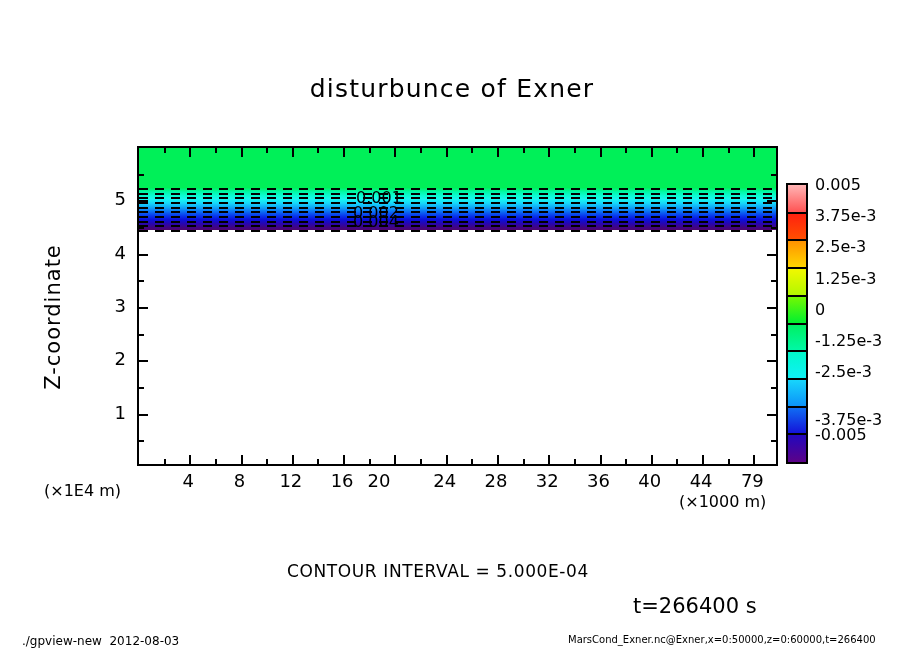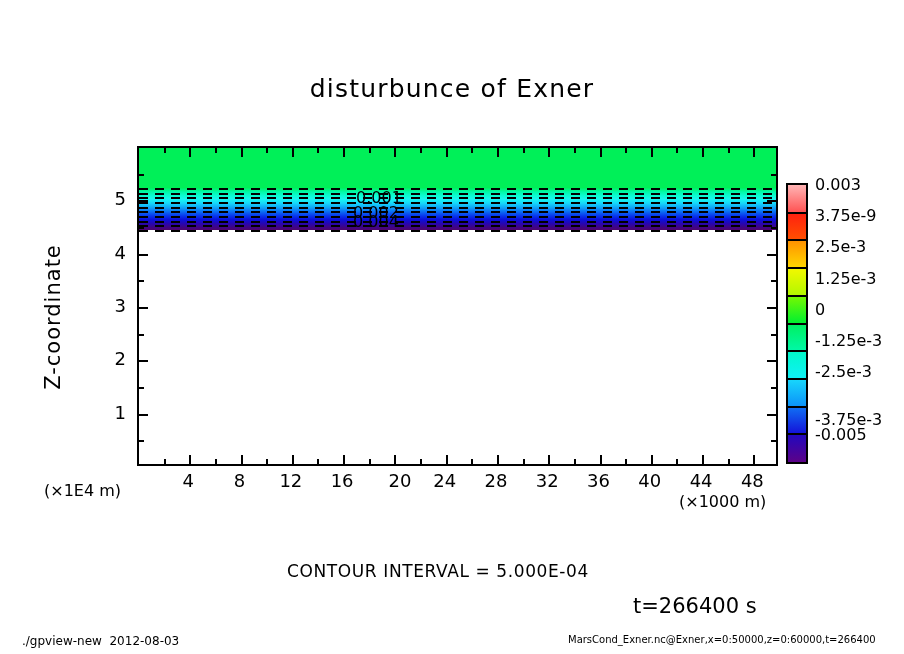--- a/index.html
+++ b/index.html
@@ -325,28 +325,28 @@
 
   <div class="contour-label" style="left:356px; top:188px;">0.001</div>
   <div class="contour-label" style="left:353px; top:203px;">0.002</div>
   <div class="contour-label" style="left:353px; top:212px;">0.004</div>
 
   <div id="xtick-labels">
       <div class="xtick-label" style="left: 188.28px;">4</div>
       <div class="xtick-label" style="left: 239.56px;">8</div>
       <div class="xtick-label" style="left: 290.84px;">12</div>
       <div class="xtick-label" style="left: 342.12px;">16</div>
-      <div class="xtick-label" style="left: 400px;">20</div>
+      <div class="xtick-label" style="left: 379px;">20</div>
       <div class="xtick-label" style="left: 444.68px;">24</div>
       <div class="xtick-label" style="left: 495.96px;">28</div>
       <div class="xtick-label" style="left: 547.24px;">32</div>
       <div class="xtick-label" style="left: 598.52px;">36</div>
       <div class="xtick-label" style="left: 649.8px;">40</div>
       <div class="xtick-label" style="left: 701.08px;">44</div>
-      <div class="xtick-label" style="left: 752.36px;">48</div>
+      <div class="xtick-label" style="left: 752.36px;">79</div>
     </div>
   <div id="ytick-labels">
       <div class="ytick-label" style="top: 401.667px;">1</div>
       <div class="ytick-label" style="top: 348.333px;">2</div>
       <div class="ytick-label" style="top: 295px;">3</div>
       <div class="ytick-label" style="top: 241.667px;">4</div>
       <div class="ytick-label" style="top: 188.333px;">5</div>
     </div>
 
   <div id="y-axis-title">Z-coordinate</div>
@@ -368,22 +368,22 @@
       <div class="cbar-band" style="top: 60%; background: linear-gradient(rgb(0, 248, 200), rgb(16, 240, 248));"></div>
       <div class="cbar-sep" style="top: calc(60% - 1px);"></div>
       <div class="cbar-band" style="top: 70%; background: linear-gradient(rgb(24, 216, 252), rgb(12, 144, 248));"></div>
       <div class="cbar-sep" style="top: calc(70% - 1px);"></div>
       <div class="cbar-band" style="top: 80%; background: linear-gradient(rgb(16, 112, 244), rgb(20, 16, 216));"></div>
       <div class="cbar-sep" style="top: calc(80% - 1px);"></div>
       <div class="cbar-band" style="top: 90%; background: linear-gradient(rgb(32, 8, 192), rgb(92, 2, 136));"></div>
       <div class="cbar-sep" style="top: calc(90% - 1px);"></div>
     </div>
   <div id="colorbar-labels">
-      <div class="cbar-label" style="top: 175px;">0.003</div>
-      <div class="cbar-label" style="top: 206.222px;">3.75e-9</div>
+      <div class="cbar-label" style="top: 175px;">0.005</div>
+      <div class="cbar-label" style="top: 206.222px;">3.75e-3</div>
       <div class="cbar-label" style="top: 237.444px;">2.5e-3</div>
       <div class="cbar-label" style="top: 268.667px;">1.25e-3</div>
       <div class="cbar-label" style="top: 299.889px;">0</div>
       <div class="cbar-label" style="top: 331.111px;">-1.25e-3</div>
       <div class="cbar-label" style="top: 362.333px;">-2.5e-3</div>
       <div class="cbar-label" style="top: 410px;">-3.75e-3</div>
       <div class="cbar-label" style="top: 424.778px;">-0.005</div>
     </div>
 
   <div id="contour-interval">CONTOUR INTERVAL = 5.000E-04</div>

